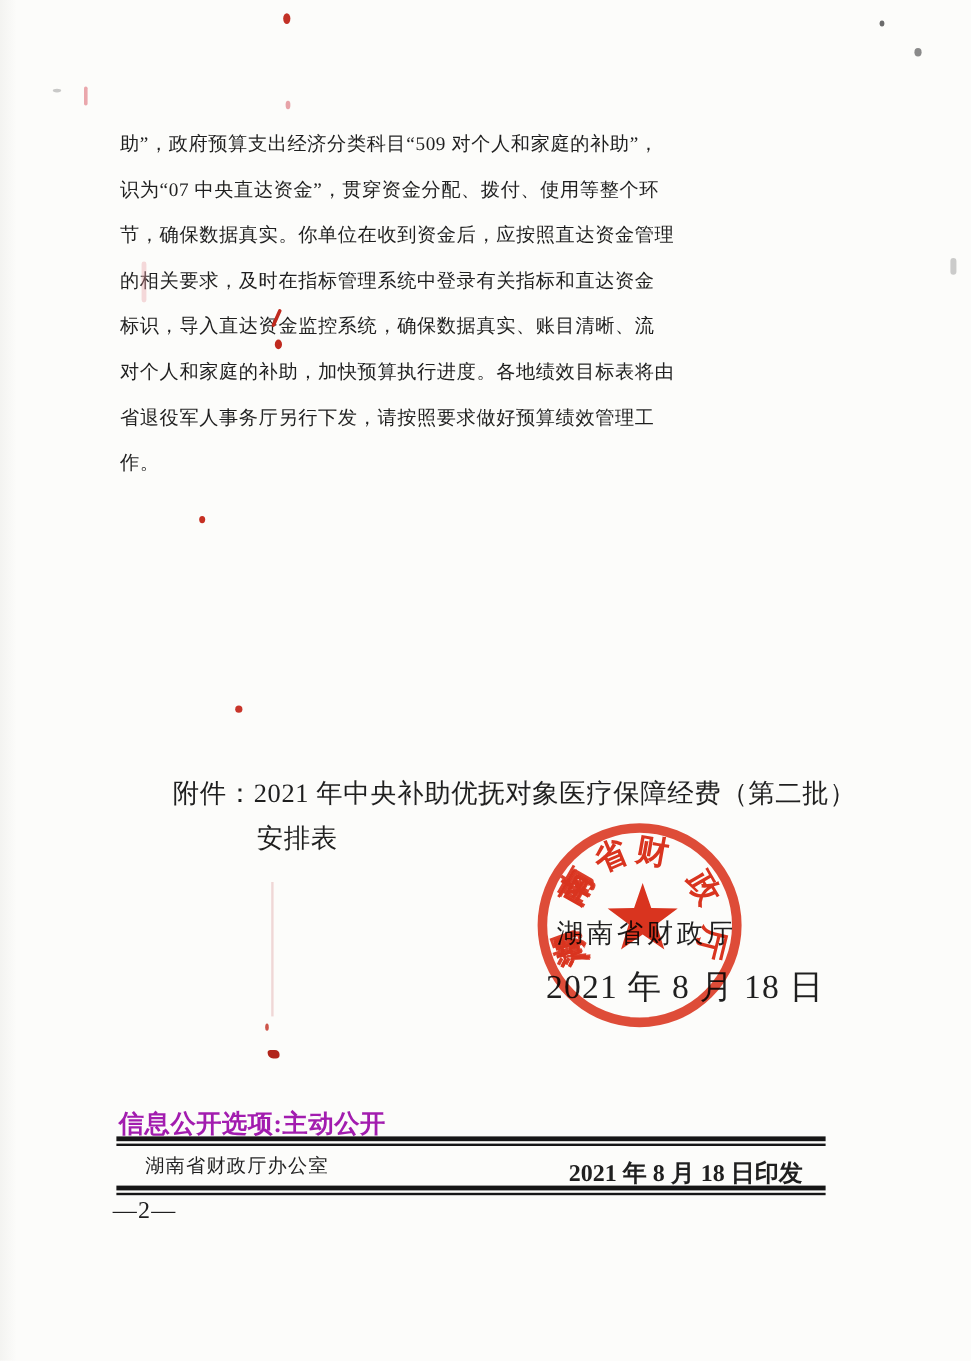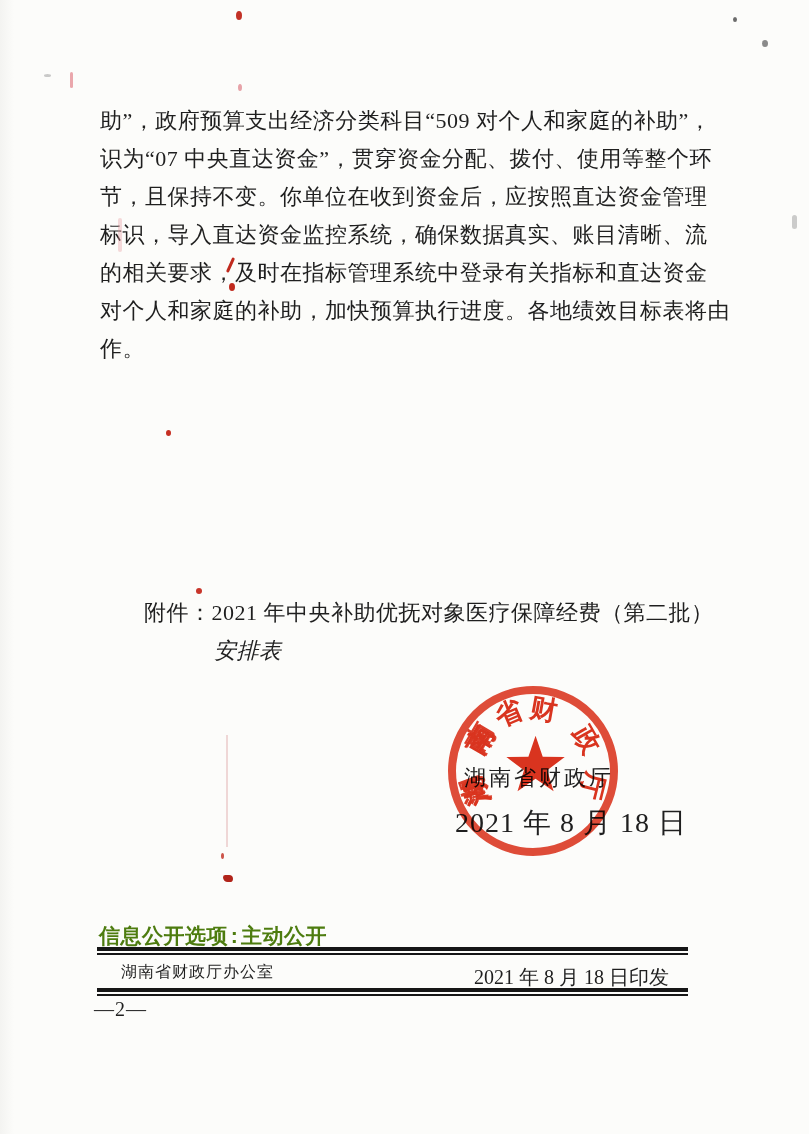--- a/index.html
+++ b/index.html
@@ -7,28 +7,28 @@
     width:809px;height:1134px;position:relative;overflow:hidden;
     background:#fcfcfa;
     font-family:"Liberation Serif", serif;
     color:#1f1f1f;
   }
   .page-edge{position:absolute;left:0;top:0;width:14px;height:1134px;
     background:linear-gradient(to right, rgba(180,180,175,.12), rgba(0,0,0,0));}
   
   .doc-body{
     position:absolute;left:100px;top:102px;width:620px;
-    font-size:22px;line-height:38px;letter-spacing:.5px;
+    font-size:16px;line-height:38px;letter-spacing:.5px;
   }
   .doc-body .line{height:38px;white-space:nowrap;}
   .doc-body .indent{padding-left:44px;}
   .attachment{position:absolute;left:100px;top:594px;width:620px;
     font-size:22px;line-height:38px;letter-spacing:.5px;}
-  .attachment .a1{padding-left:44px;height:38px;white-space:nowrap;}
-  .attachment .a2{padding-left:114px;height:38px;white-space:nowrap;font-style:italic;}
+  .attachment .a1{padding-left:44px;height:38px;white-space:nowrap;margin-top:48px;}
+  .attachment .a2{padding-left:114px;height:38px;white-space:nowrap;}
   
   .sig-org{position:absolute;left:464px;top:763px;font-size:22px;letter-spacing:3px;white-space:nowrap;}
   .sig-date{position:absolute;left:455px;top:804px;font-size:28px;letter-spacing:1px;white-space:nowrap;}
   .seal{
     position:absolute;left:448px;top:686px;width:170px;height:170px;
     border:8px solid rgba(221,50,28,.87);border-radius:50%;
     box-sizing:border-box;mix-blend-mode:multiply;
   }
   .seal .ring-char{
     position:absolute;left:50%;top:50%;
@@ -41,47 +41,48 @@
        text-shadow:3px -2px 0 rgba(220,52,31,.95),1px 1px 0 rgba(220,52,31,.9);}
   .rc2{transform:translate(-50%,-50%) rotate(-23deg) translateY(-62px);}
   .rc3{transform:translate(-50%,-50%) rotate(10deg) translateY(-62px);}
   .rc4{transform:translate(-50%,-50%) rotate(60deg) translateY(-62px);}
   .rc5{transform:translate(-50%,-50%) rotate(104deg) translateY(-61px);}
   .seal-star{position:absolute;left:50%;top:50%;width:64px;height:64px;
     transform:translate(-46%,-57%);fill:#dc341f;}
   
   .footer-info{
     position:absolute;left:99px;top:922px;
-    font-family:Liberation Mono, monospace;font-weight:bold;
-    font-size:21px;letter-spacing:.5px;color:#4d7c0f;white-space:nowrap;
+    font-family:Liberation Serif, serif;font-weight:bold;
+    font-size:21px;letter-spacing:.5px;color:#a21caf;white-space:nowrap;
   }
   .rule{position:absolute;left:97px;width:591px;}
   .rule .thick{height:4px;background:#161616;}
   .rule .thin{height:1.5px;background:#161616;margin-top:2px;}
   .rule1{top:947px;}
   .rule2{top:988px;}
   .footer-office{position:absolute;left:121px;top:962px;font-size:16px;letter-spacing:1px;white-space:nowrap;}
-  .footer-printdate{position:absolute;left:474px;top:964px;font-size:20px;white-space:nowrap;}
+  .footer-printdate{position:absolute;left:474px;top:964px;font-size:20px;white-space:nowrap;font-weight:bold;}
   .page-number{position:absolute;left:94px;top:998px;font-size:20px;letter-spacing:1px;}
   
   .speck{position:absolute;border-radius:50%;}
   .fold{position:absolute;width:1.5px;background:rgba(225,170,170,.45);}
 </style>
 </head>
 <body>
 
 <div class="page-edge"></div>
 
 <div class="doc-body">
   <div class="line">助”，政府预算支出经济分类科目“509 对个人和家庭的补助”，</div>
   <div class="line">识为“07 中央直达资金”，贯穿资金分配、拨付、使用等整个环</div>
-  <div class="line">节，且保持不变。你单位在收到资金后，应按照直达资金管理</div>
+  <div class="line">节，确保数据真实。你单位在收到资金后，应按照直达资金管理</div>
+  <div class="line">的相关要求，及时在指标管理系统中登录有关指标和直达资金</div>
   <div class="line">标识，导入直达资金监控系统，确保数据真实、账目清晰、流</div>
-  <div class="line">的相关要求，及时在指标管理系统中登录有关指标和直达资金</div>
   <div class="line">对个人和家庭的补助，加快预算执行进度。各地绩效目标表将由</div>
+  <div class="line">省退役军人事务厅另行下发，请按照要求做好预算绩效管理工</div>
   <div class="line">作。</div>
 </div>
 
 <div class="attachment">
   <div class="a1">附件：2021 年中央补助优抚对象医疗保障经费（第二批）</div>
   <div class="a2">安排表</div>
 </div>
 
 <div class="sig-org">湖南省财政厅</div>
 <div class="sig-date">2021 年 8 月 18 日</div>

